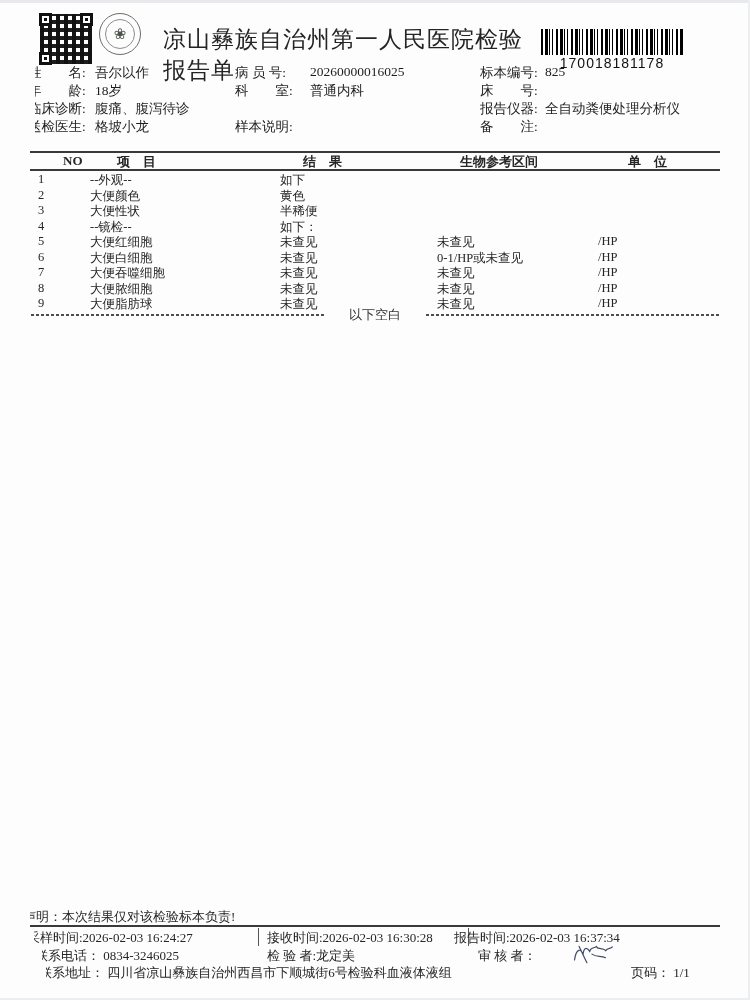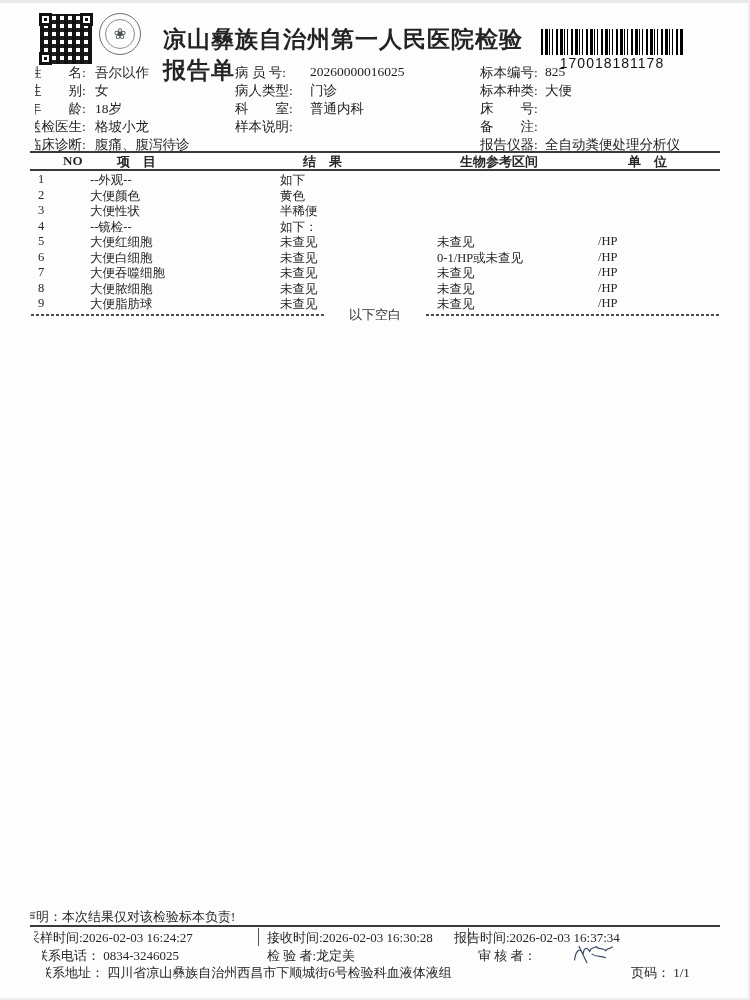--- a/index.html
+++ b/index.html
@@ -20,21 +20,21 @@
   .finder{position:absolute;width:13px;height:13px;border:3px solid #111;background:#fff;box-sizing:border-box;}
   .finder::after{content:"";position:absolute;left:2px;top:2px;width:3px;height:3px;background:#111;}
   .f-tl{left:-1px;top:-1px;} .f-tr{right:-1px;top:-1px;} .f-bl{left:-1px;bottom:-1px;}
 
   .seal{position:absolute;left:99px;top:13px;width:42px;height:42px;border:1.5px solid #6b6f6b;
         border-radius:50%;box-sizing:border-box;display:flex;align-items:center;justify-content:center;}
   .seal-inner{width:28px;height:28px;border:1px solid #8a8e8a;border-radius:50%;
         display:flex;align-items:center;justify-content:center;font-size:15px;color:#4c544c;}
 
   .report-title{position:absolute;left:163px;top:24px;width:380px;
-        font-size:23px;font-weight:bold;letter-spacing:1px;color:#1c1c1c;}
+        font-size:23px;font-weight:normal;letter-spacing:1px;color:#1c1c1c;}
 
   .barcode{position:absolute;left:541px;top:29px;width:142px;height:26px;background:
       repeating-linear-gradient(90deg,#000 0 2px,#fff 2px 4px,#000 4px 7px,#fff 7px 8px,#000 8px 9px,#fff 9px 11px,#000 11px 12px,#fff 12px 15px);}
   .barcode-number{position:absolute;left:541px;top:55px;width:142px;text-align:center;
       font-family:"Liberation Sans","DejaVu Sans",sans-serif;font-size:14px;letter-spacing:1px;color:#111;}
 
   
   .pinfo{position:absolute;left:30px;top:64px;width:700px;font-size:13.5px;}
   .pinfo .row{position:relative;height:18px;}
   .pinfo .lab{color:#222;}
@@ -100,48 +100,40 @@
 <div class="pinfo">
   <div class="row">
     <span class="c1l lab clip"><span>姓　　名:</span></span>
     <span class="c1v val">吾尔以作</span>
     <span class="c2l lab">病 员 号:</span>
     <span class="c2v val">20260000016025</span>
     <span class="c3l lab">标本编号:</span>
     <span class="c3v val">825</span>
   </div>
   <div class="row">
-    <span class="c1l lab clip"><span>性　　别:</span></span>
-    <span class="c1v val">女</span>
-    <span class="c2l lab">病人类型:</span>
-    <span class="c2v val">门诊</span>
-    <span class="c3l lab">标本种类:</span>
-    <span class="c3v val">大便</span>
-  </div>
-  <div class="row">
     <span class="c1l lab clip"><span>年　　龄:</span></span>
     <span class="c1v val">18岁</span>
     <span class="c2l lab">科　　室:</span>
     <span class="c2v val">普通内科</span>
     <span class="c3l lab">床　　号:</span>
     <span class="c3v val"></span>
   </div>
   <div class="row">
+    <span class="c1l lab clip"><span>临床诊断:</span></span>
+    <span class="c1v val">腹痛、腹泻待诊</span>
+    <span class="c3l lab">报告仪器:</span>
+    <span class="c3v val">全自动粪便处理分析仪</span>
+  </div>
+  <div class="row">
     <span class="c1l lab clip"><span>送检医生:</span></span>
     <span class="c1v val">格坡小龙</span>
     <span class="c2l lab">样本说明:</span>
     <span class="c2v val"></span>
     <span class="c3l lab">备　　注:</span>
     <span class="c3v val"></span>
-  </div>
-  <div class="row">
-    <span class="c1l lab clip"><span>临床诊断:</span></span>
-    <span class="c1v val">腹痛、腹泻待诊</span>
-    <span class="c3l lab">报告仪器:</span>
-    <span class="c3v val">全自动粪便处理分析仪</span>
   </div>
 </div>
 
 <div class="rule rule-1"></div>
 <div class="thead">
   <span class="h-no">NO</span>
   <span class="h-item">项　目</span>
   <span class="h-result">结　果</span>
   <span class="h-range">生物参考区间</span>
   <span class="h-unit">单　位</span>

